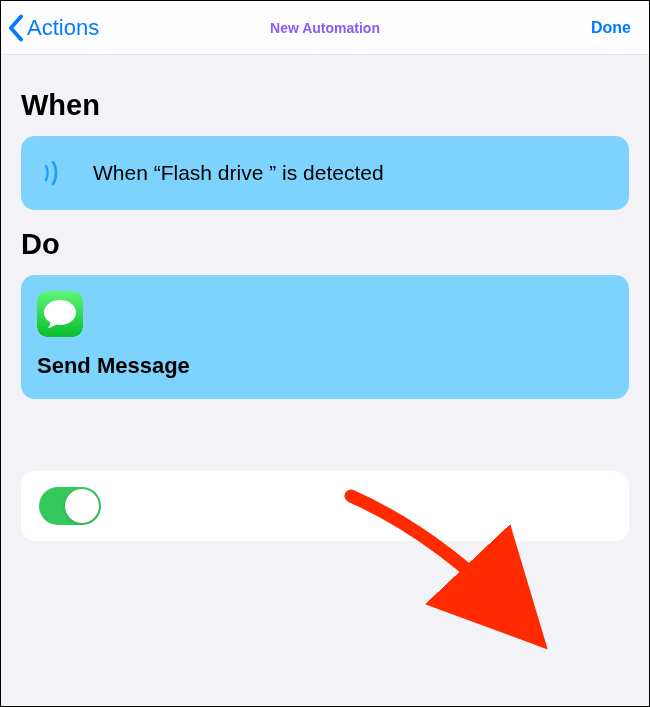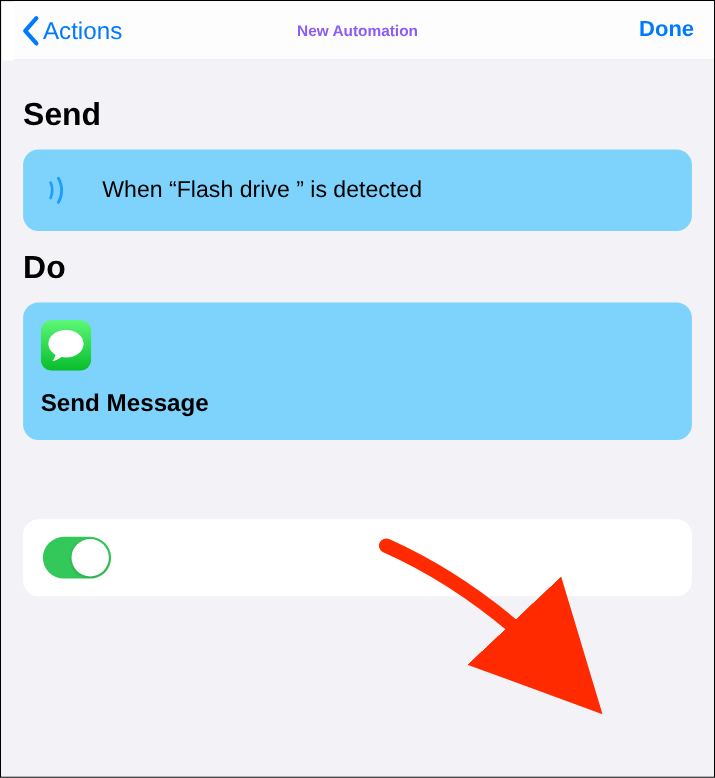--- a/index.html
+++ b/index.html
@@ -18,21 +18,20 @@
       overflow: hidden;
     }
     .header {
       height: 54px;
       display: flex;
       align-items: center;
       justify-content: space-between;
       padding: 0 10px 0 6px;
       background: #fdfdfd;
       border-bottom: 1px solid #e8e8ea;
-      margin-left: 12px;
     }
     .back-button {
       display: flex;
       align-items: center;
       color: #007aff;
       font-size: 22px;
       cursor: pointer;
       gap: 2px;
     }
     .chevron-left {
@@ -42,21 +41,21 @@
     .header-title {
       font-size: 14px;
       font-weight: 600;
       color: #8b5cf6;
       position: absolute;
       left: 50%;
       transform: translateX(-50%);
     }
     .done-button {
       color: #007aff;
-      font-size: 20px;
+      font-size: 16px;
       font-weight: 600;
       cursor: pointer;
       padding-right: 8px;
     }
     .content {
       background: #f2f2f7;
       height: calc(100% - 54px);
       padding: 28px 20px 0 20px;
     }
     .section-label {
@@ -150,21 +149,21 @@
       <path d="M10 2 L2 11 L10 20" stroke="#007aff" stroke-width="3" stroke-linecap="round" stroke-linejoin="round"></path>
     </svg>
     <span>Actions</span>
   </div>
   <div class="header-title">New Automation</div>
   <div class="done-button">Done</div>
 </div>
 
 <div class="content">
 
-  <div class="section-label">Send</div>
+  <div class="section-label">When</div>
   <div class="card when-card">
     <svg class="nfc-icon" viewBox="0 0 30 30" fill="none">
       <path d="M5 8 C7 12 7 18 5 22" stroke="#1f9cff" stroke-width="2.4" stroke-linecap="round"></path>
       <path d="M12 4 C16 10 16 20 12 26" stroke="#1f9cff" stroke-width="2.6" stroke-linecap="round"></path>
     </svg>
     <span class="when-text">When “Flash drive ” is detected</span>
   </div>
 
   <div class="do-section">
     <div class="section-label">Do</div>

